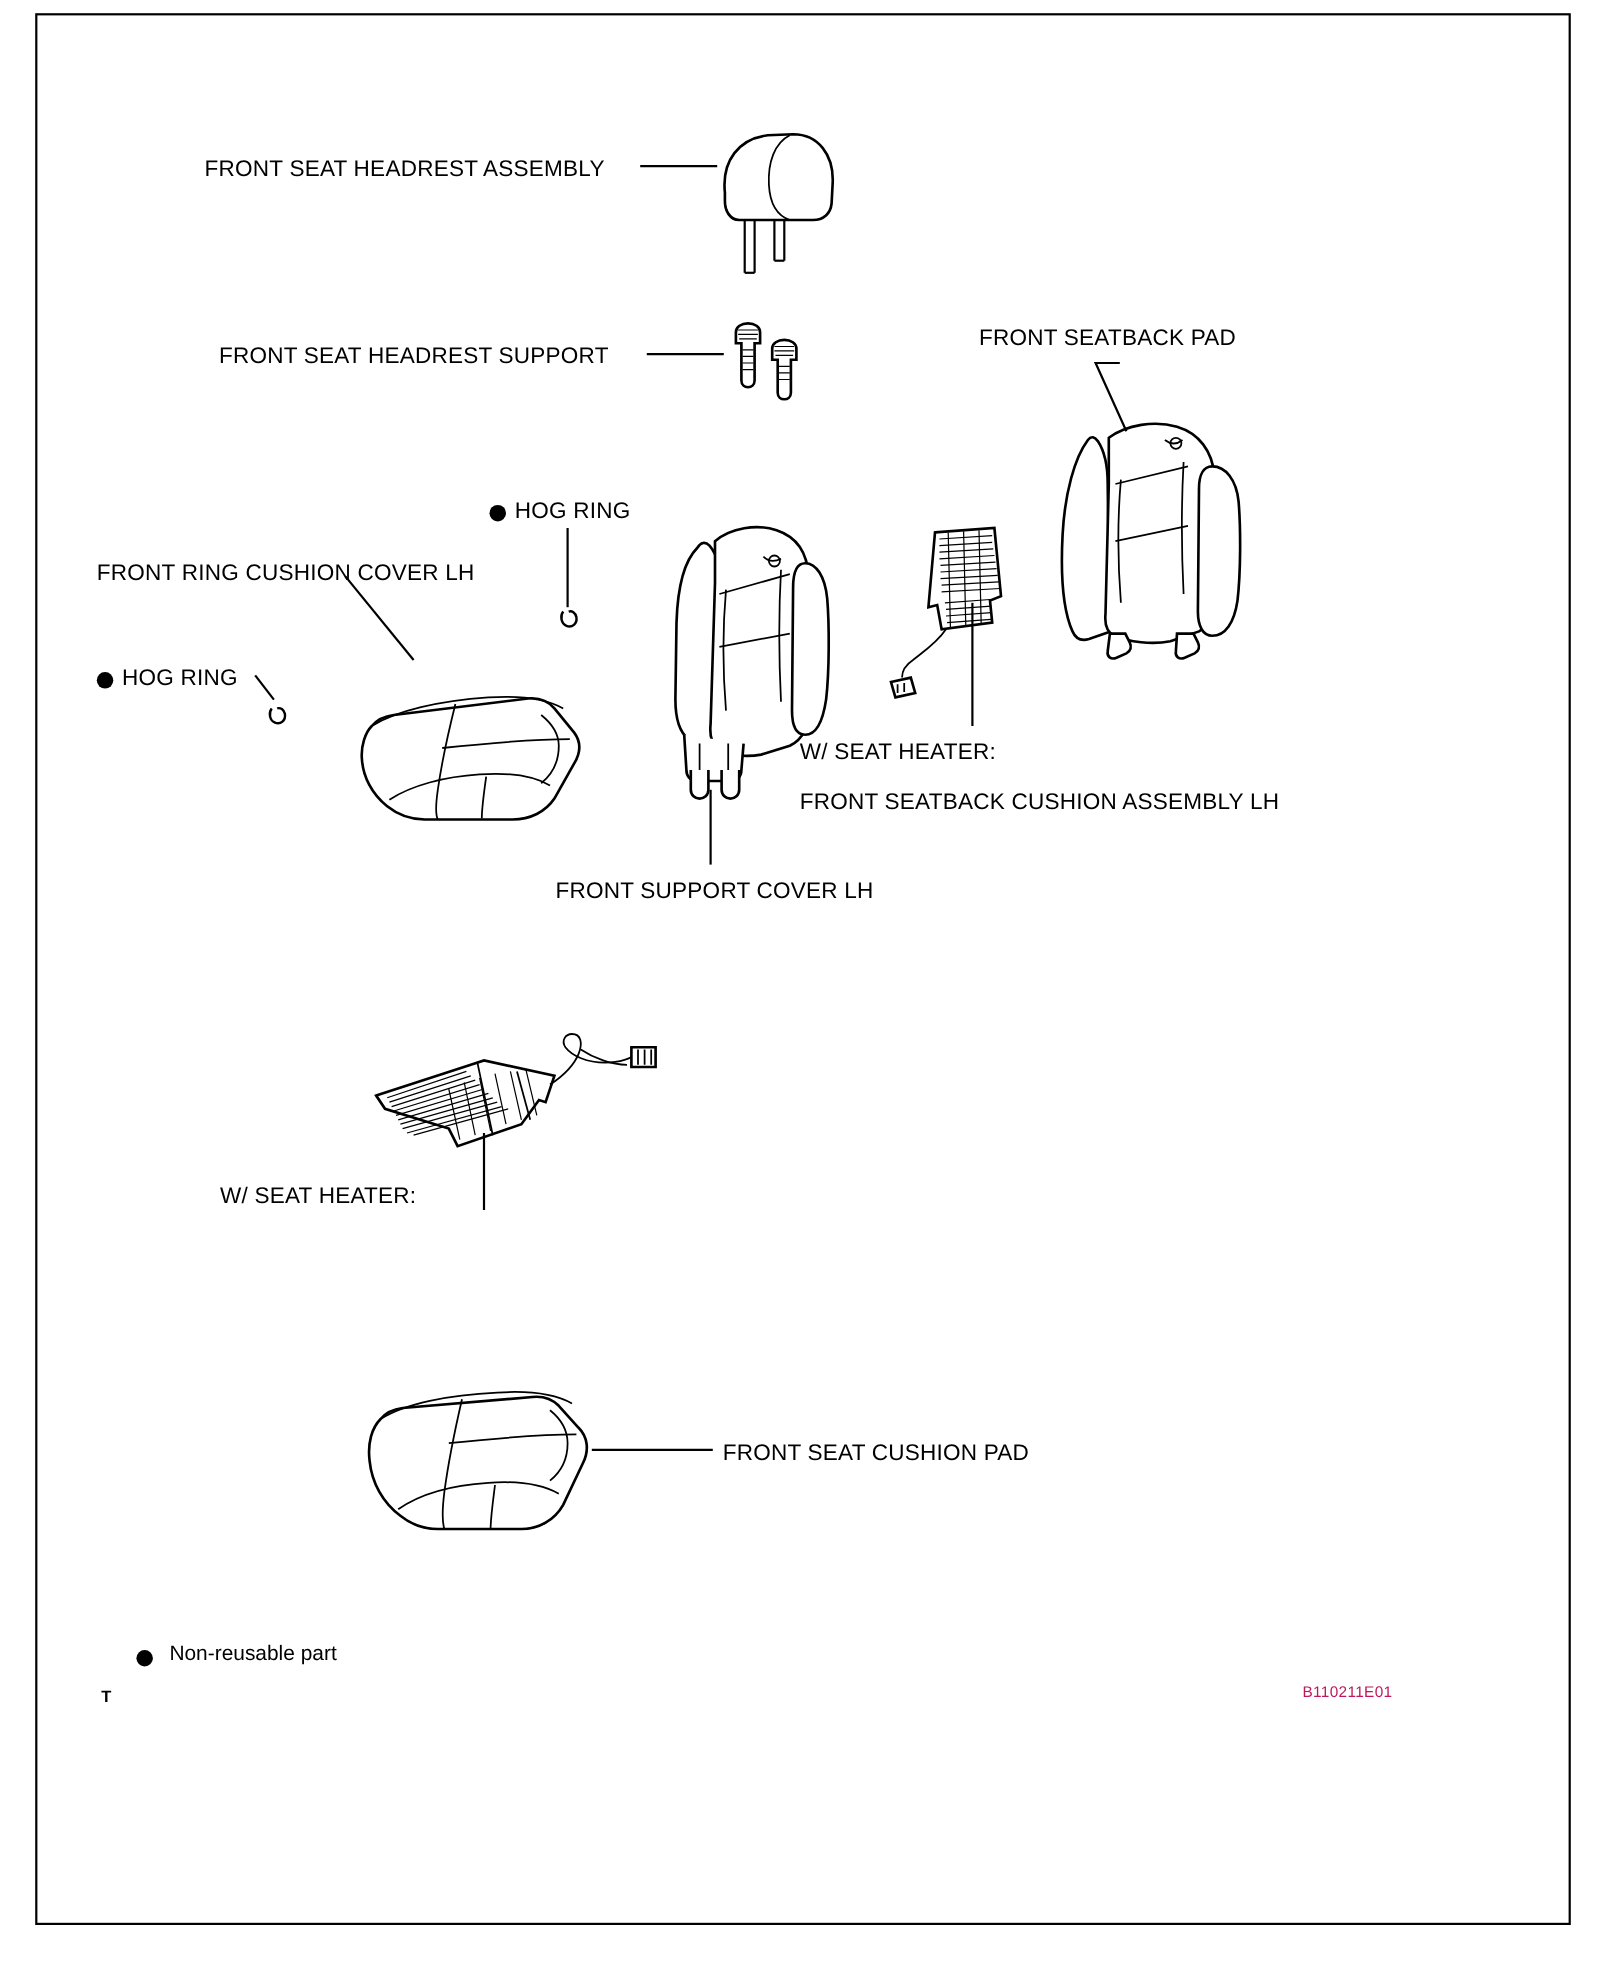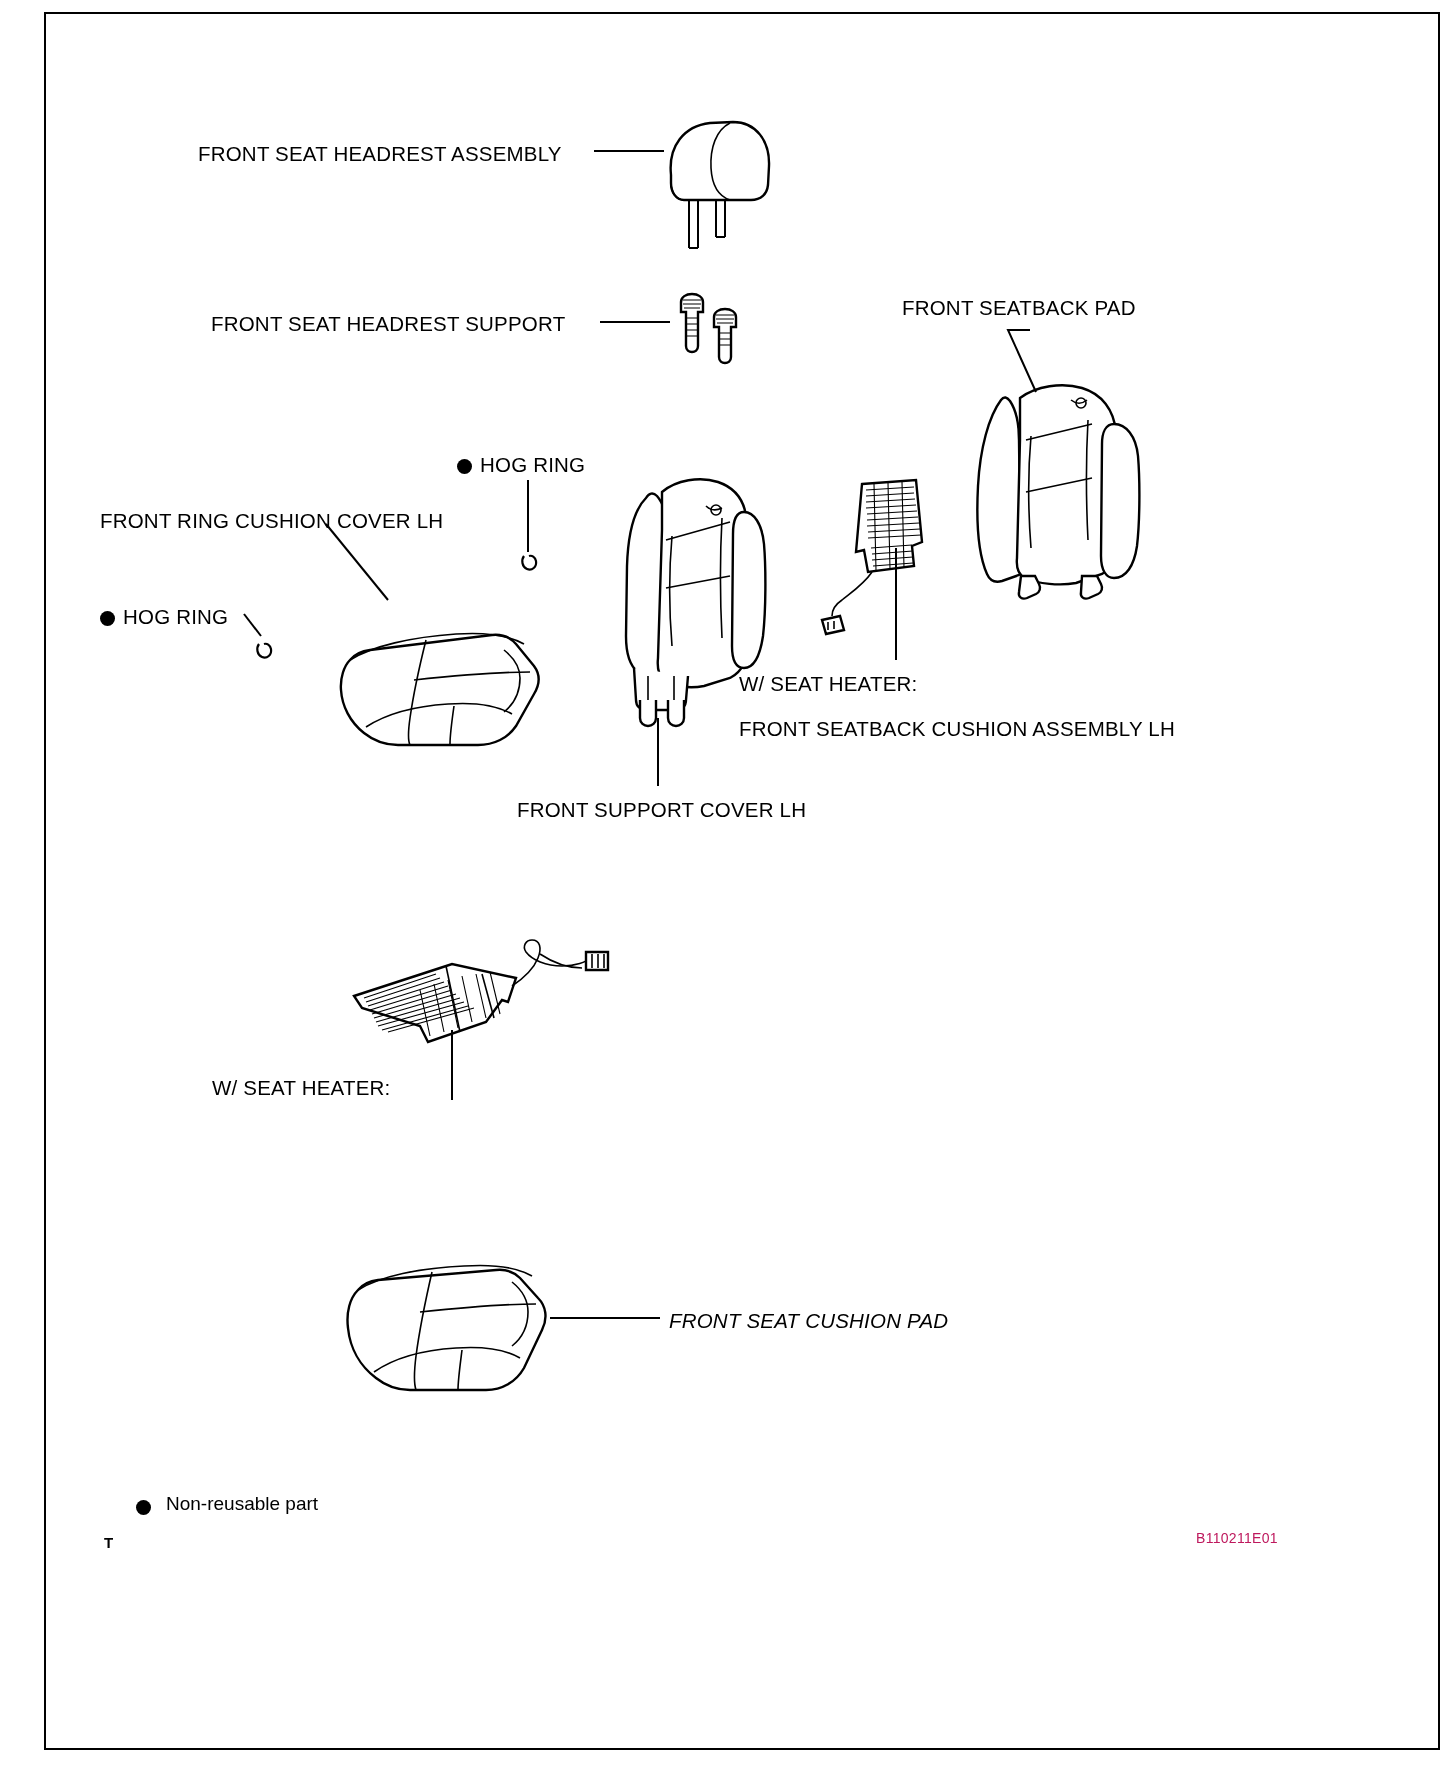--- a/index.html
+++ b/index.html
@@ -10,21 +10,21 @@
   body {
     width: 1456px;
     height: 1788px;
     font-family: "Liberation Sans", sans-serif;
     color: #000000;
     position: relative;
     overflow: hidden;
   }
   #page {
     position: absolute;
-    left: 16px; top: 0;
+    left: 4px; top: 0;
     width: 1212px;
     height: 1788px;
   }
   .frame {
     position: absolute;
     left: 28px;
     top: 12px;
     width: 1396px;
     height: 1738px;
     border: 2px solid #000;
@@ -221,20 +221,20 @@
 
   <div class="dot" style="left:84px; top:611px;"></div>
   <div class="label" style="left:107px; top:605px;">HOG RING</div>
 
   <div class="label" style="left:723px; top:672px;">W/ SEAT HEATER:</div>
   <div class="label" style="left:723px; top:717px;">FRONT SEATBACK CUSHION ASSEMBLY LH</div>
   <div class="label" style="left:501px; top:798px;">FRONT SUPPORT COVER LH</div>
 
   <div class="label" style="left:196px; top:1076px;">W/ SEAT HEATER:</div>
 
-  <div class="label" style="left:653px; top:1309px;font-style:italic;">FRONT SEAT CUSHION PAD</div>
+  <div class="label" style="left:653px; top:1309px;">FRONT SEAT CUSHION PAD</div>
 
   <div class="dot" style="left:120px; top:1500px;"></div>
   <div class="footnote" style="left:150px; top:1493px;">Non-reusable part</div>
 
   <div class="corner-t" style="left:88px; top:1534px;">T</div>
   <div class="corner-code" style="left:1180px; top:1530px;">B110211E01</div>
 </div>
 
 </body></html>

